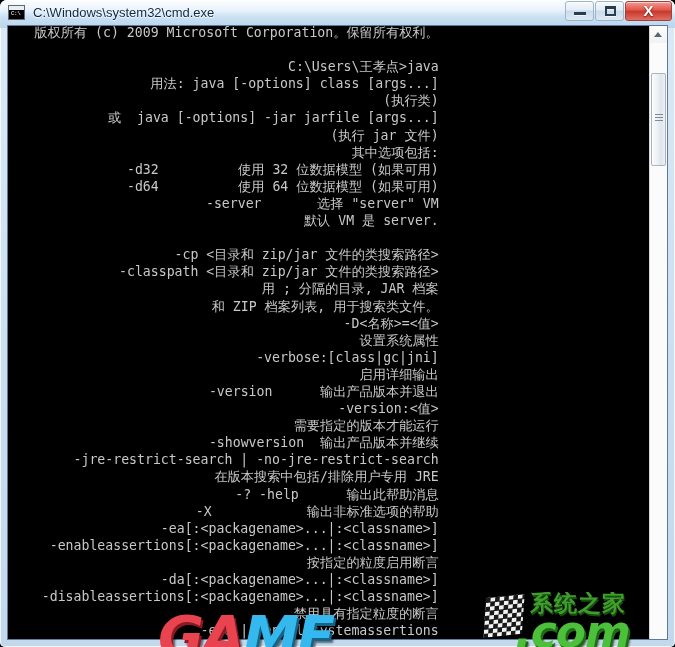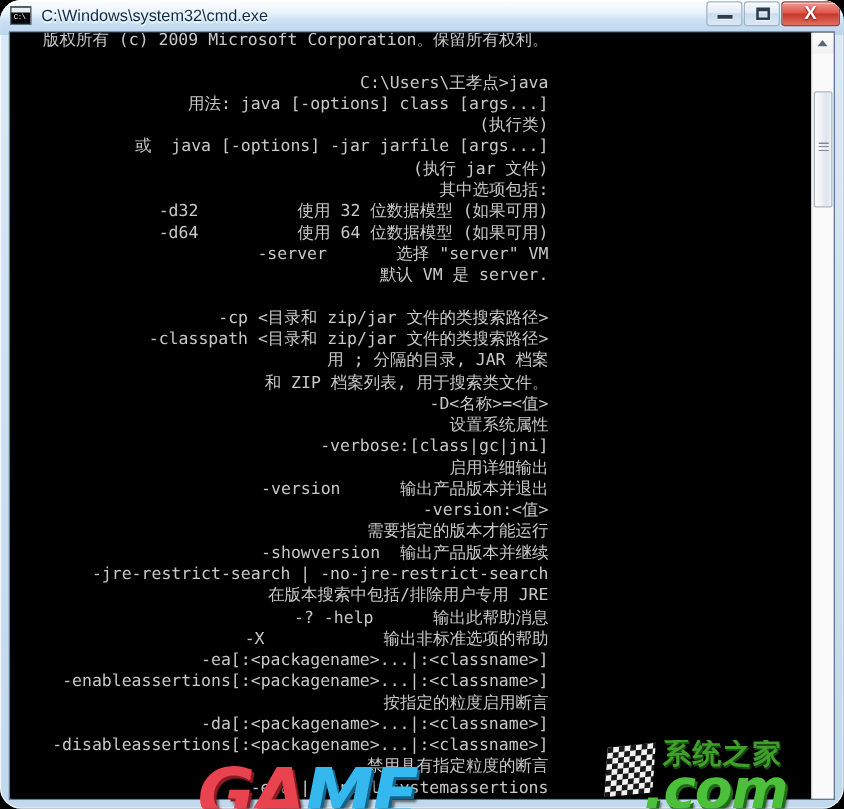--- a/index.html
+++ b/index.html
@@ -22,21 +22,20 @@
     width: 675px;
     height: 647px;
     box-sizing: border-box;
     background: linear-gradient(180deg,#dceaf6 0%, #cfe1f2 40%, #c2d8ed 100%);
     border-top-left-radius: 7px;
     border-top-right-radius: 7px;
     border-bottom-left-radius: 5px;
     border-bottom-right-radius: 5px;
     box-shadow: inset 0 0 0 1px rgba(255,255,255,0.75);
     overflow: hidden;
-    border-radius: 17px;
   }
   #frame-sheen {
     position: absolute;
     left: 0; top: 0; width: 675px; height: 28px;
     background: linear-gradient(180deg,
         rgba(255,255,255,0.95) 0%,
         rgba(236,245,252,0.85) 35%,
         rgba(198,222,242,0.8) 60%,
         rgba(183,211,235,0.9) 100%);
     pointer-events: none;

